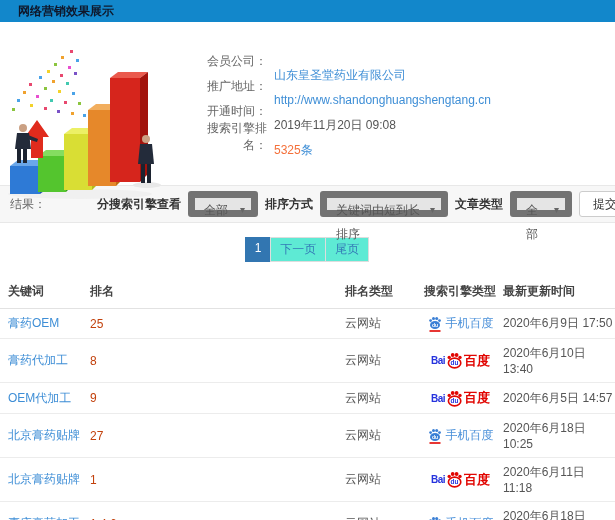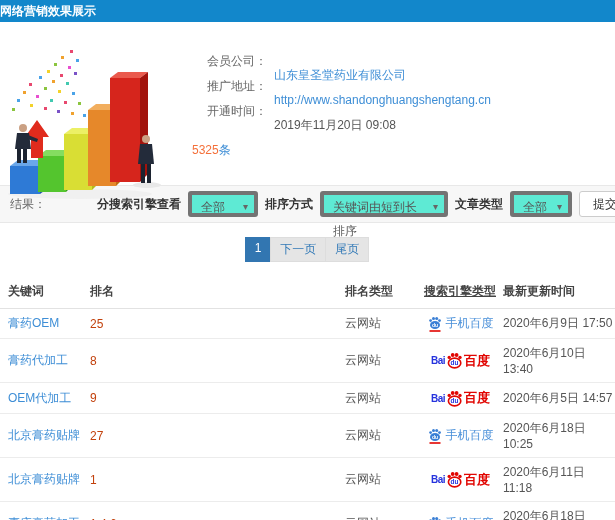--- a/index.html
+++ b/index.html
@@ -1,58 +1,58 @@
 <!DOCTYPE html>
 <html><head>
 <meta charset="utf-8">
 <style>
   * { margin:0; padding:0; box-sizing:border-box; }
   html,body { width:615px; height:520px; overflow:hidden; background:#fff;
     font-family:"Liberation Sans","DejaVu Sans",sans-serif; font-size:12px; color:#555; }
 
   
-  .titlebar { height:22px; background:#1287cb; color:#ffffff; font-weight:bold;
-    line-height:22px; font-size:12px; }
+  .titlebar { height:22px; background:#1287cb; color:#0f172a; font-weight:bold;
+    line-height:22px; padding-left:18px; font-size:12px; }
 
   
   .info-section { display:flex; padding-top:22px; height:163px; }
   .illustration { width:185px; height:156px; flex:0 0 185px; }
   .fields { flex:1; padding-top:5px; }
   .field-row { display:flex; align-items:center; height:25px; }
   .field-label { width:82px; text-align:right; color:#666; }
   .field-value { margin-left:7px; color:#555;margin-top:27px; }
   a.link { color:#3e8ed6; text-decoration:none; }
   .rank-count { color:#f4703a; }
   .rank-suffix { color:#3e8ed6; }
 
   
   .filter-bar { height:38px; background:#f7f7f7; border-top:1px solid #e8e8e8;
     border-bottom:1px solid #e8e8e8; display:flex; align-items:center; padding-left:10px; }
   .result-label { color:#666; }
   .filter-controls { margin-left:auto; display:flex; align-items:center; gap:7px; margin-right:-16px; }
   .flabel { color:#333; font-weight:bold; }
-  .select { position:relative; background:#5eead4; border:4px solid #737373; border-radius:3px;
+  .select { position:relative; background:#e5e5e5; border:7px solid #737373; border-radius:3px;
     height:26px; line-height:24px; padding:0 20px 0 9px; color:#555; cursor:pointer; }
   .select .caret { position:absolute; right:6px; top:0; color:#666; font-style:normal; font-size:10px; }
   .btn-submit { background:#fff; border:1px solid #ccc; border-radius:3px; height:26px;
     padding:0 13px; color:#333; font-size:12px; cursor:pointer; font-family:inherit; }
 
   
   .pagination { display:flex; justify-content:center; margin:14px 0 12px; }
-  .page { border:1px solid #ddd; background:#e5e5e5; color:#337ab7; padding:3px 9px;
+  .page { border:1px solid #ddd; background:#5eead4; color:#337ab7; padding:3px 9px;
     margin-left:-1px; text-decoration:none; cursor:pointer; }
   .page.active { background:#3276b1; border-color:#3276b1; color:#fff; }
 
   
   table { width:100%; border-collapse:collapse; table-layout:fixed; }
   th { text-align:left; color:#444; font-weight:bold; padding:9px 0 8px;
     border-bottom:1px solid #e2e2e2; font-size:12px; }
   td { padding:6px 0; border-bottom:1px solid #ececec; color:#555; height:27px; }
   th.c1,td.c1 { padding-left:8px;margin-left:28px; }
-  td.c-engine,th.c-engine { text-align:center;text-decoration:underline; }
+  td.c-engine,th.c-engine { text-align:center; }
   th.c-engine { text-align:left; padding-left:6px; }
   .c-kw { color:#3e8ed6; text-decoration:none; }
   .c-rank { color:#c2410c; text-decoration:none; }
 
   
   .baidu-wrap { display:inline-flex; align-items:center; gap:1px; vertical-align:middle; }
   .bd-bai { color:#2633dd; font-weight:bold; font-size:10px; letter-spacing:-0.5px; }
   .bd-cn { color:#e10602; font-weight:bold; font-size:13px; }
   .mobile-wrap { display:inline-flex; align-items:center; gap:4px; vertical-align:middle; }
   .mb-label { color:#4a90d9; }
@@ -152,20 +152,21 @@
     </div>
     <div class="field-row">
       <span class="field-label">推广地址：</span>
       <a class="field-value link">http://www.shandonghuangshengtang.cn</a>
     </div>
     <div class="field-row">
       <span class="field-label">开通时间：</span>
       <span class="field-value">2019年11月20日 09:08</span>
     </div>
     <div class="field-row">
+      <span class="field-label">搜索引擎排名：</span>
       <span class="field-value"><span class="rank-count">5325</span><span class="rank-suffix">条</span></span>
     </div>
   </div>
 </div>
 
 <div class="filter-bar">
   <span class="result-label">结果：</span>
   <div class="filter-controls">
     <span class="flabel">分搜索引擎查看</span>
     <div class="select" style="width:70px">

